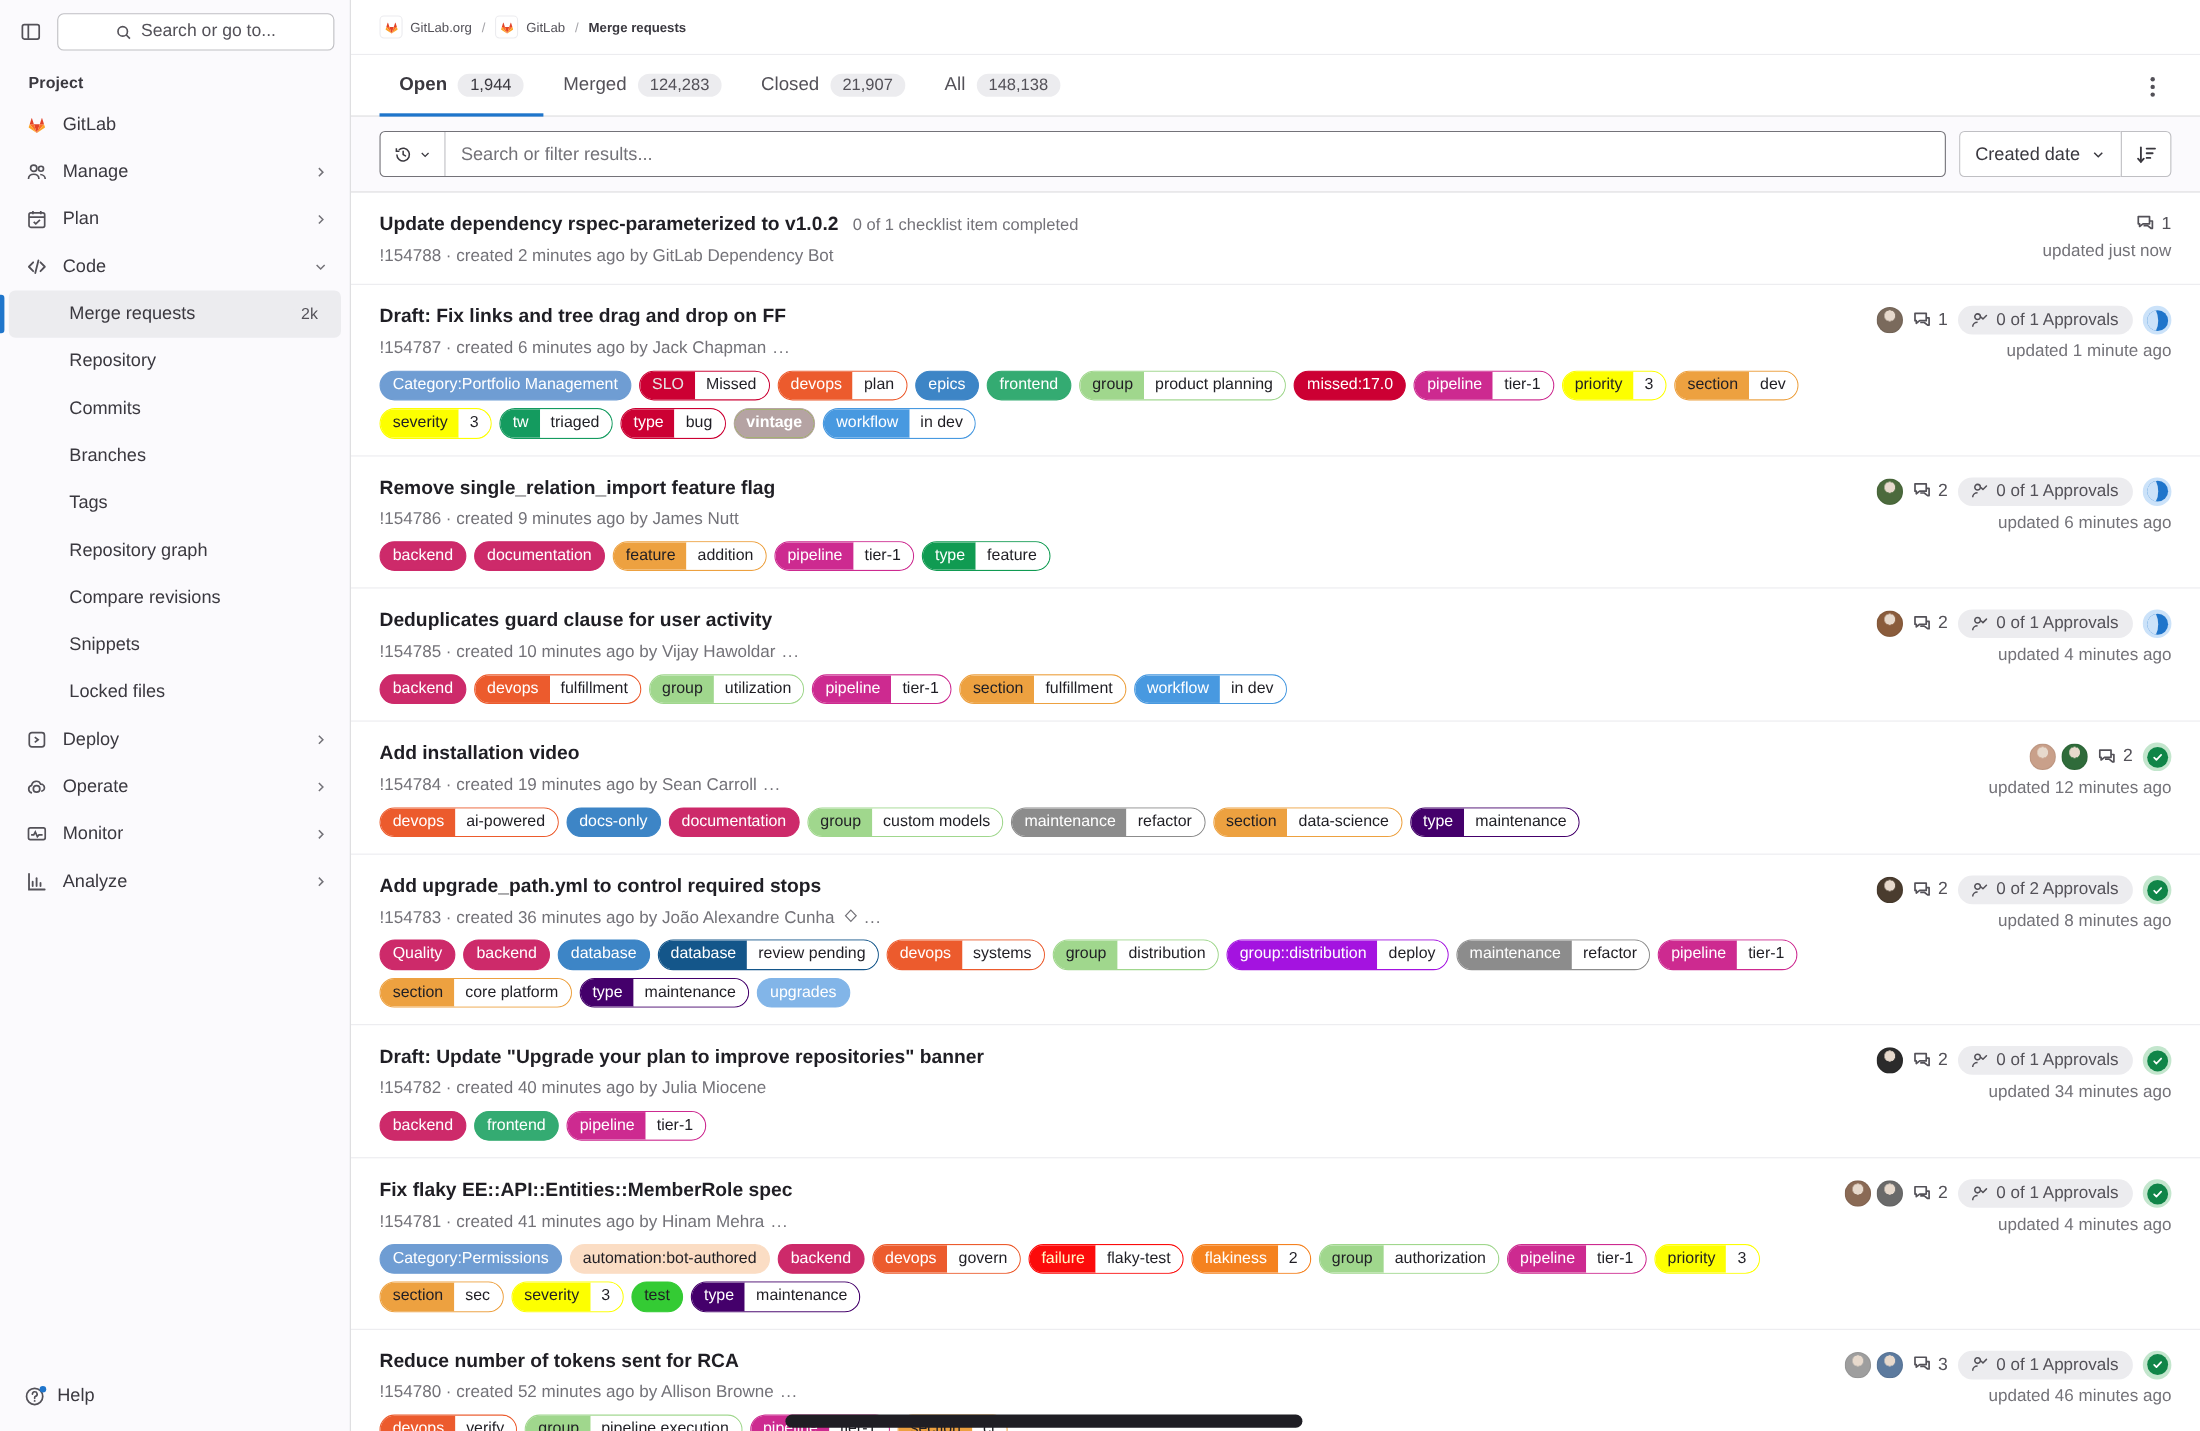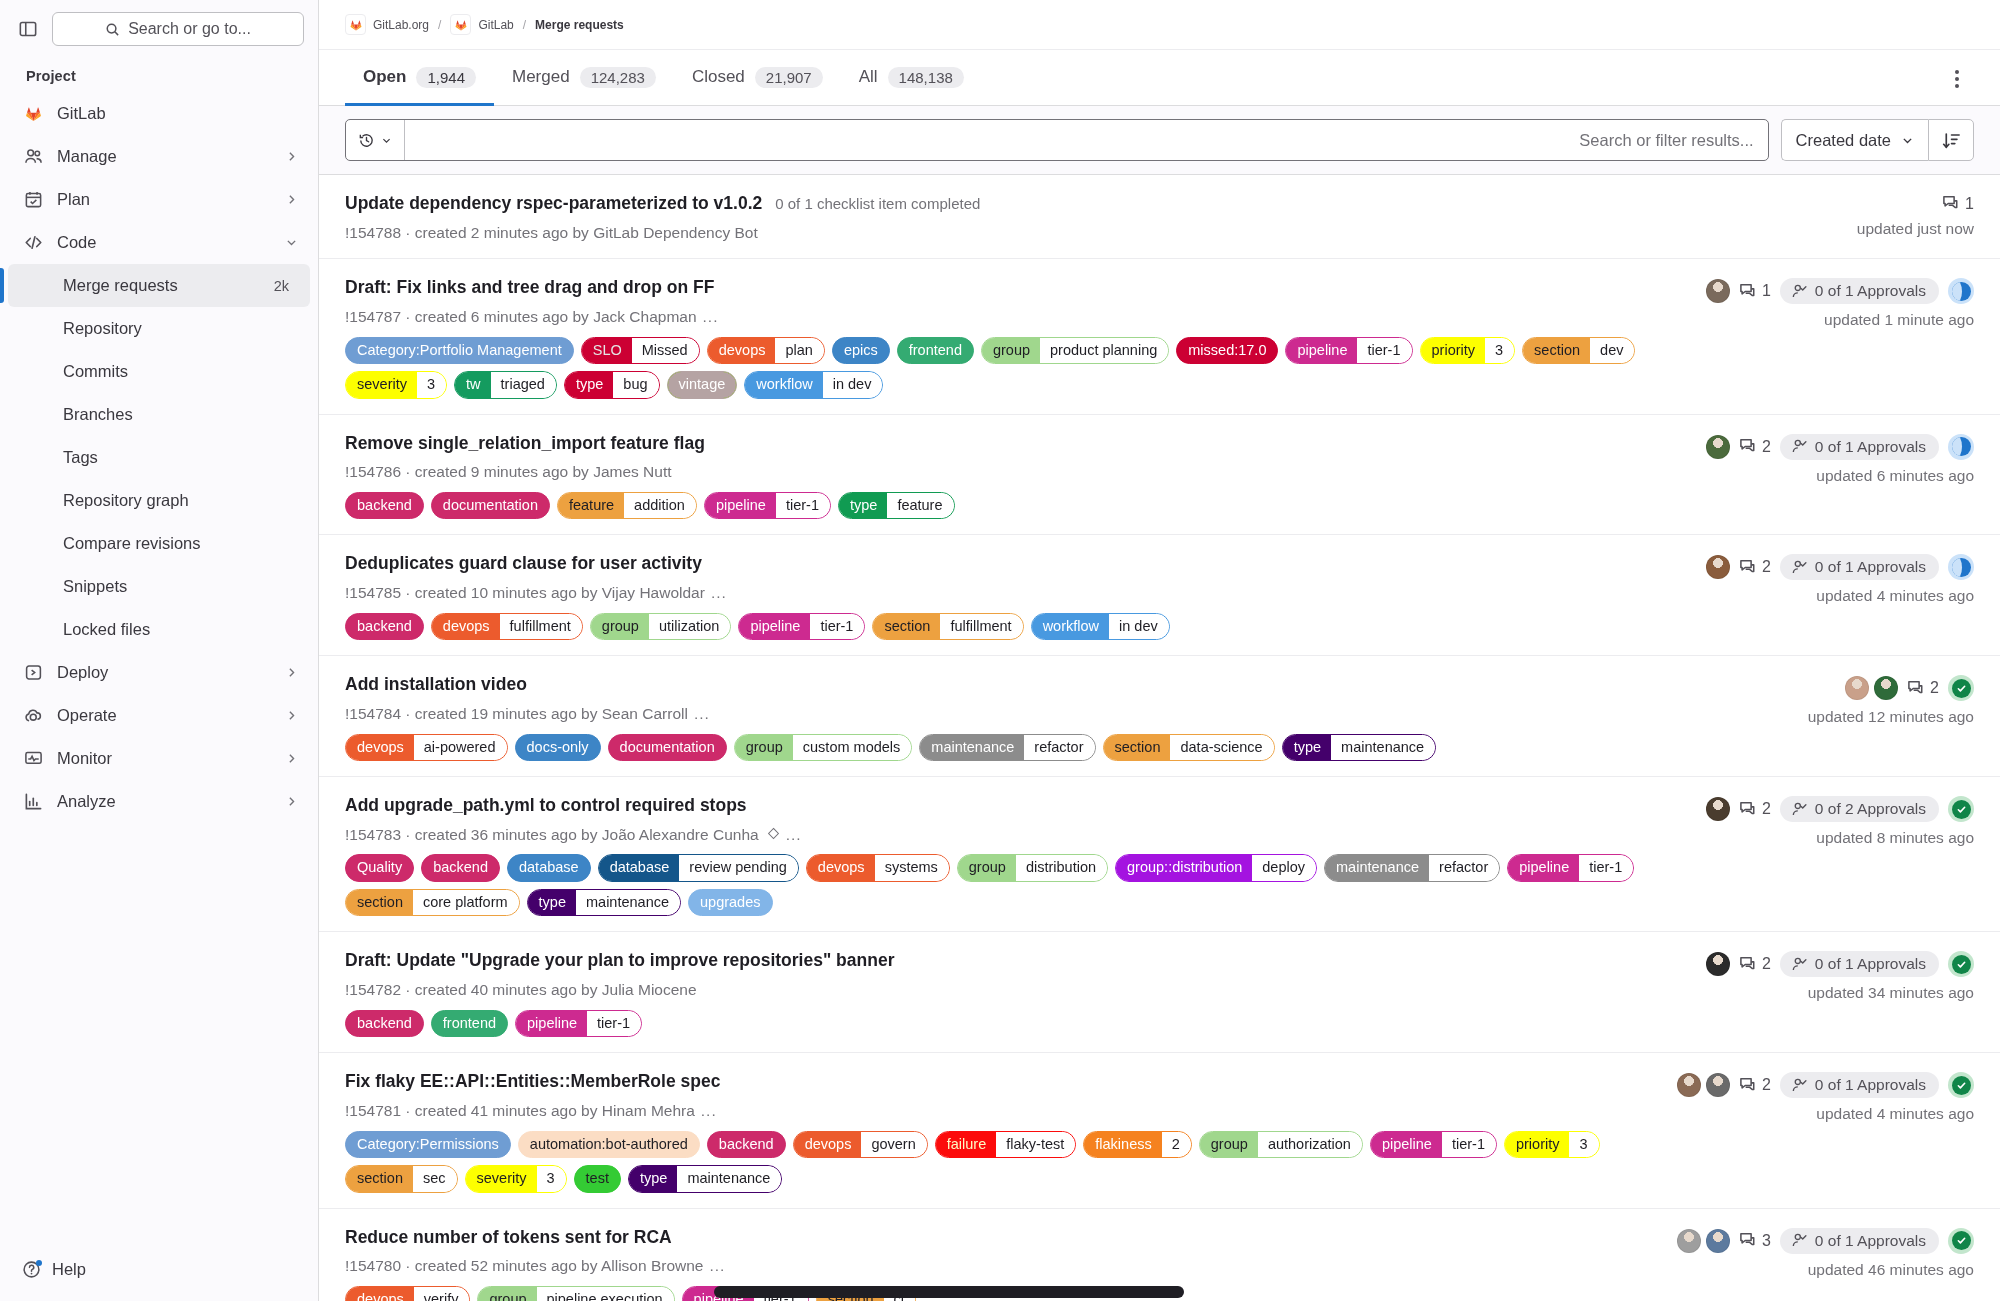--- a/index.html
+++ b/index.html
@@ -100,21 +100,21 @@
   .search-wrap {
     flex: 1; display: flex; background: #fff; border: 1px solid #737278;
     border-radius: 5px; overflow: hidden; min-width: 0; height: 42px;
   }
   .hist-btn {
     display: flex; align-items: center; gap: 6px; padding: 0 12px;
     border-right: 1px solid #bfbfc3; cursor: pointer; color: #3a383f;
   }
   .search-input {
     flex: 1; border: 0; outline: 0; padding: 0 14px; font-size: 16.5px;
-    font-family: inherit; color: #3a383f; background: transparent; min-width: 0; text-align: right;
+    font-family: inherit; color: #3a383f; background: transparent; min-width: 0;
   }
   .search-input::placeholder { color: #737278; }
   .sort-group { display: flex; height: 42px; }
   .sort-select {
     display: flex; align-items: center; gap: 10px; padding: 0 14px;
     background: #fff; border: 1px solid #bfbfc3; border-right: 0;
     border-radius: 5px 0 0 5px; font-size: 16.5px; color: #3a383f; cursor: pointer; white-space: nowrap;
   }
   .sort-dir {
     width: 46px; background: #fff; border: 1px solid #bfbfc3; border-radius: 0 5px 5px 0;
@@ -547,21 +547,21 @@
                 <span class="v">3</span>
               </span>
               <span class="lbl" style="background: rgb(255, 255, 255); border: 1px solid rgb(20, 155, 95);">
                 <span class="k" style="background: rgb(20, 155, 95); color: rgb(255, 255, 255);">tw</span>
                 <span class="v">triaged</span>
               </span>
               <span class="lbl" style="background: rgb(255, 255, 255); border: 1px solid rgb(204, 0, 51);">
                 <span class="k" style="background: rgb(204, 0, 51); color: rgb(255, 255, 255);">type</span>
                 <span class="v">bug</span>
               </span>
-              <span class="lbl single" style="background: #84cc16; border: 1px solid rgb(181, 163, 163);">
+              <span class="lbl single" style="background: #84cc16; border: 1px solid rgb(181, 163, 163); font-weight: bold;">
                 <span class="k" style="background: rgb(181, 163, 163); color: rgb(255, 255, 255);">vintage</span>
               </span>
               <span class="lbl" style="background: rgb(255, 255, 255); border: 1px solid rgb(72, 153, 224);">
                 <span class="k" style="background: rgb(72, 153, 224); color: rgb(255, 255, 255);">workflow</span>
                 <span class="v">in dev</span>
               </span>
             </div>
           </div>
           <div class="mr-right">
             <div class="mr-right-top">

